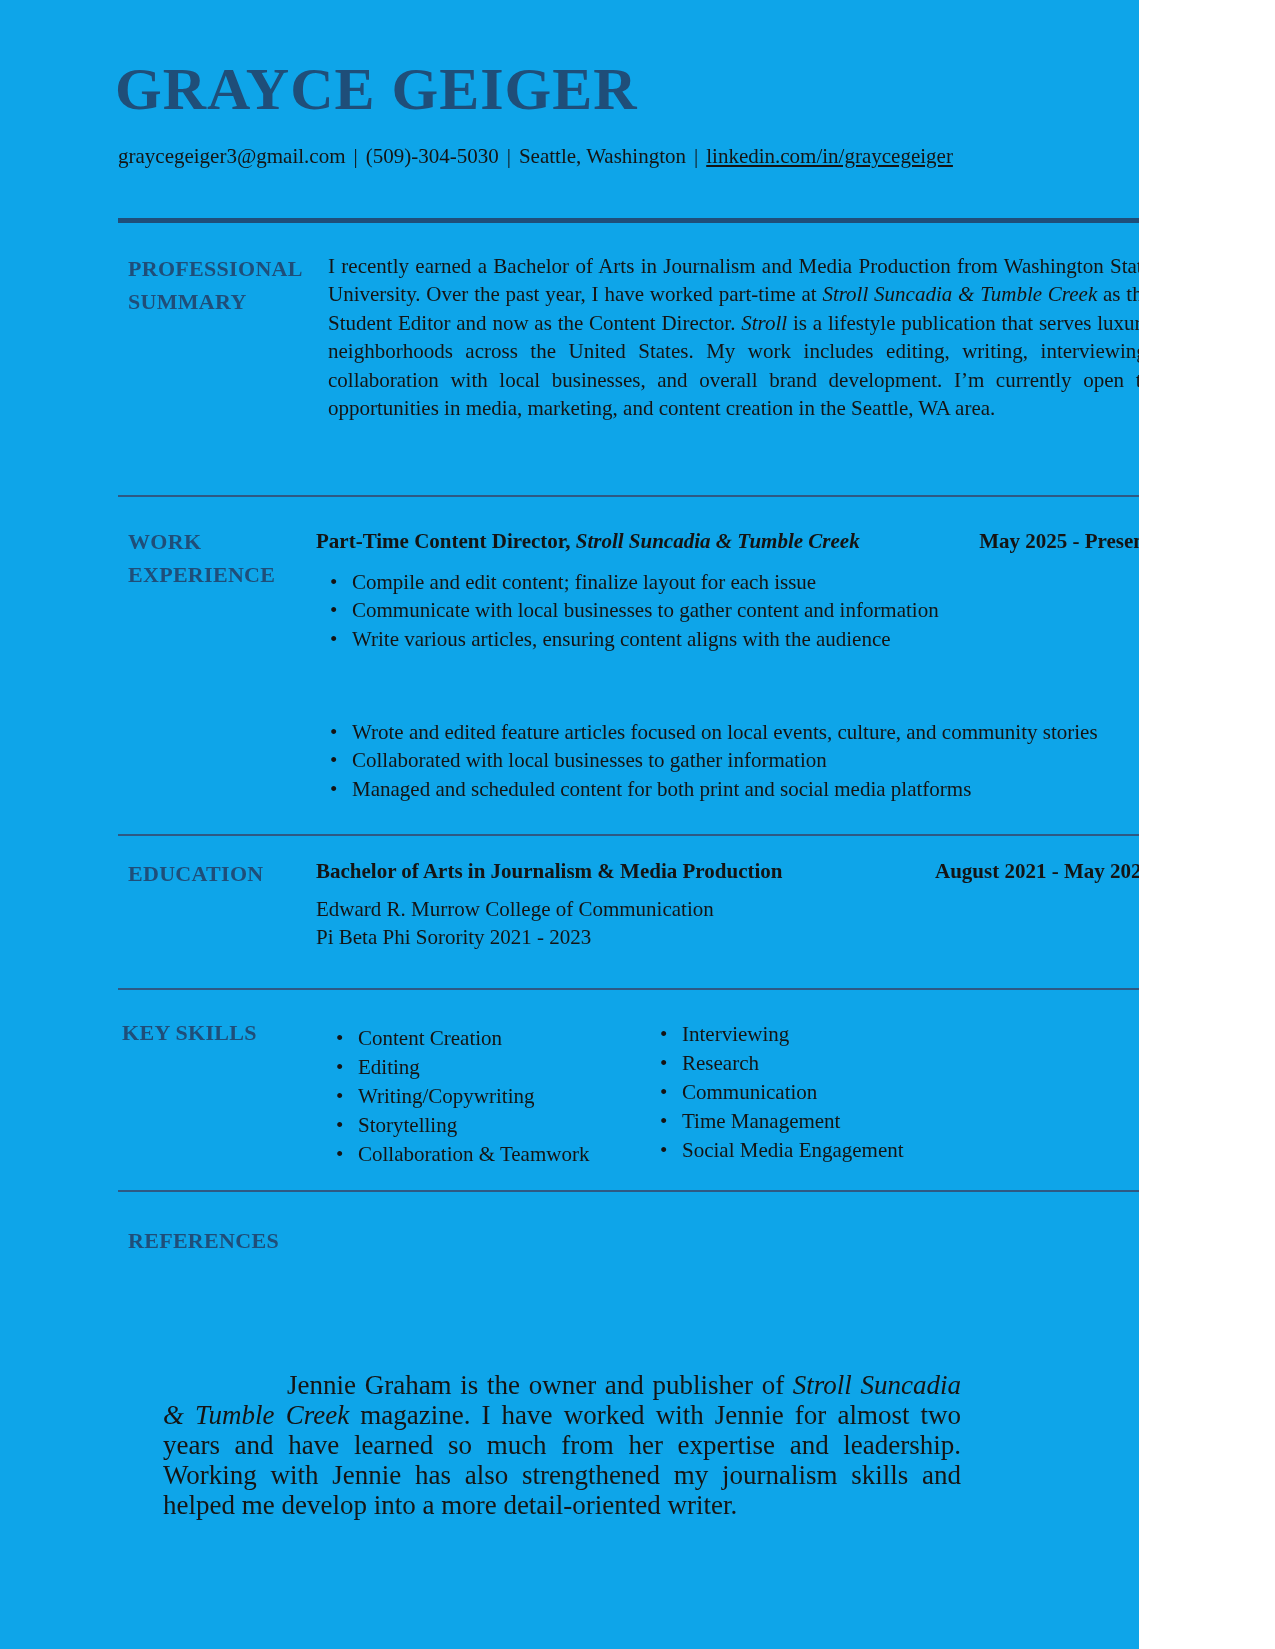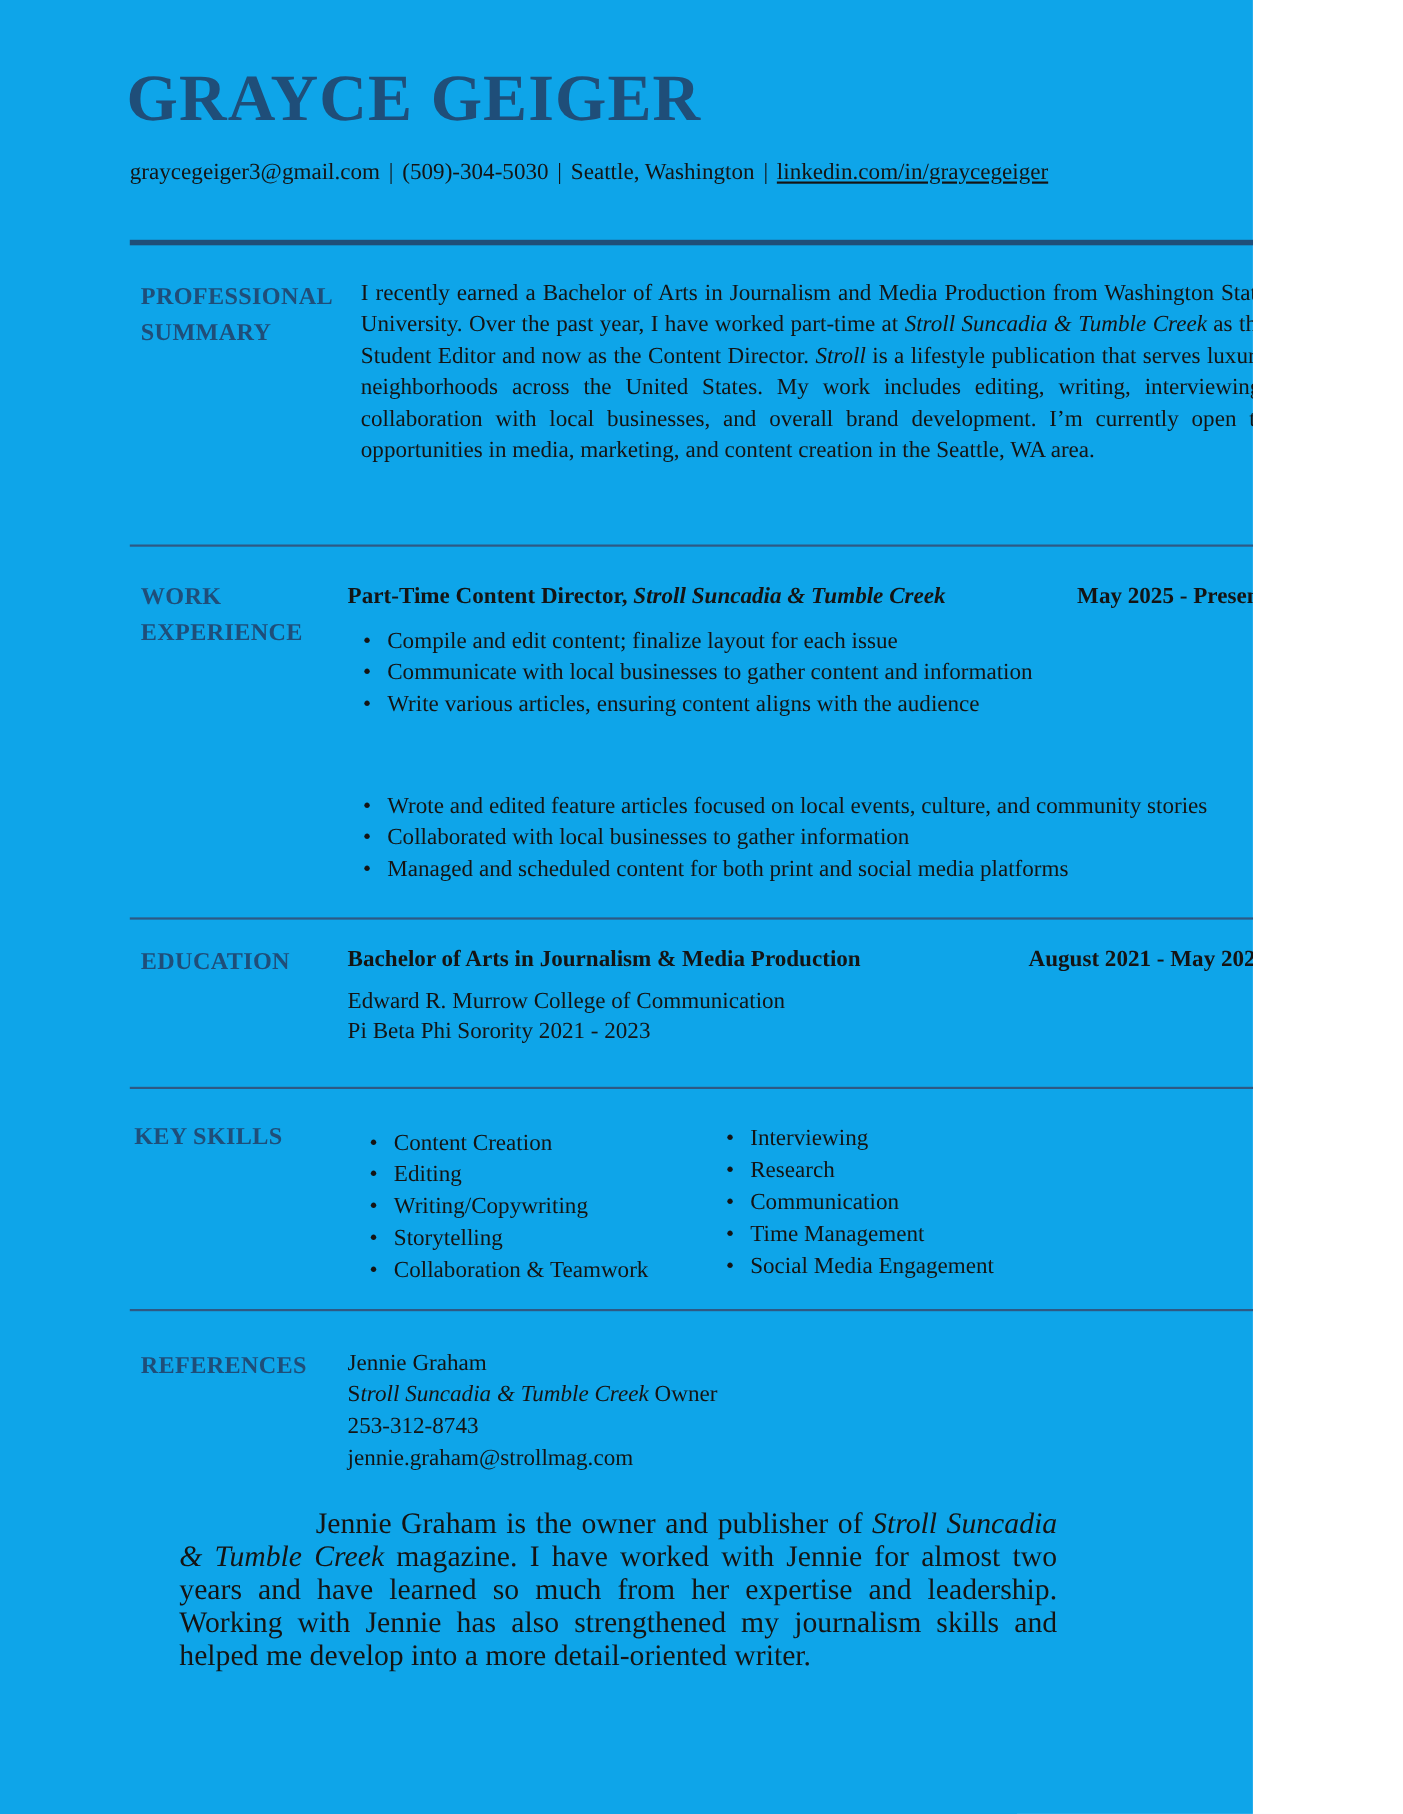--- a/index.html
+++ b/index.html
@@ -184,22 +184,16 @@
       </div>
       <div class="bullet-row">
         <span class="dot">•</span>
         <span class="bt">Social Media Engagement</span>
       </div>
     </div>
 
   <div class="abs rule-thin" style="top:1190px;"></div>
 
   <div class="abs sec-label" style="top:1224px;">REFERENCES</div>
-  <div class="abs ref-block" style="top:1224px;">
-    <div>Jennie Graham</div>
-    <div><span>S</span><span class="run-i">troll Suncadia &amp; Tumble Creek</span><span> Owner</span></div>
-    <div>253-312-8743</div>
-    <div>jennie.graham@strollmag.com</div>
-  </div>
 
   <div class="abs note" style="top:1370px;"><span>Jennie Graham is the owner and publisher of </span><span class="run-i">Stroll Suncadia &amp; Tumble Creek</span><span> magazine. I have worked with Jennie for almost two years and have learned so much from her expertise and leadership. Working with Jennie has also strengthened my journalism skills and helped me develop into a more detail-oriented writer.</span></div>
 
 </div>
 
 </body></html>

